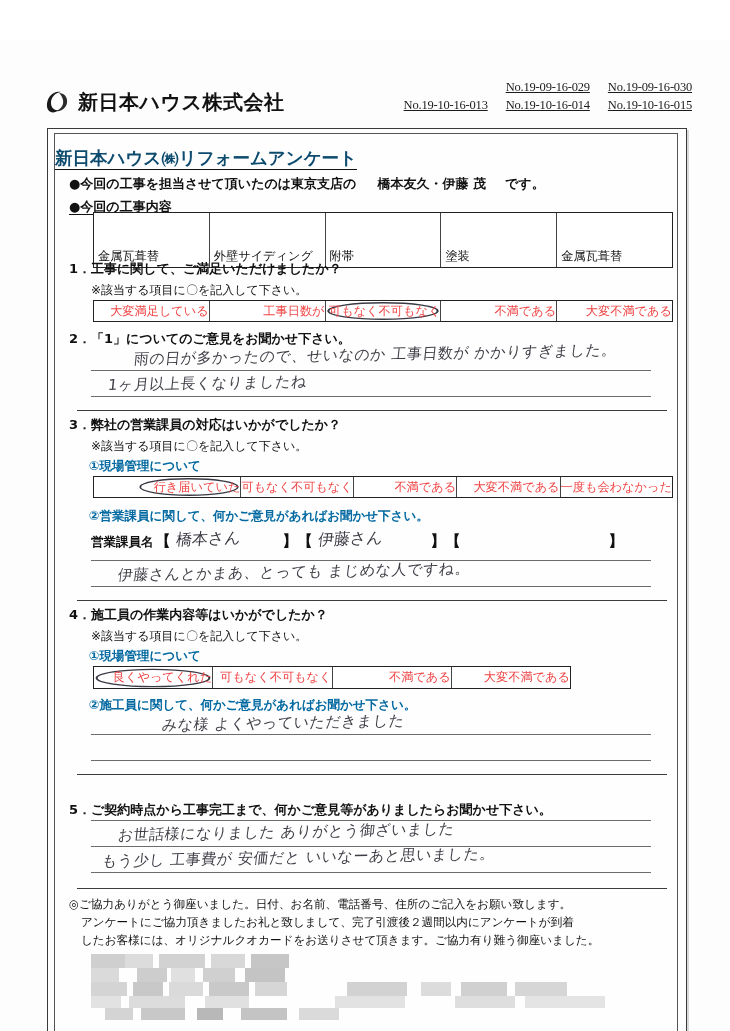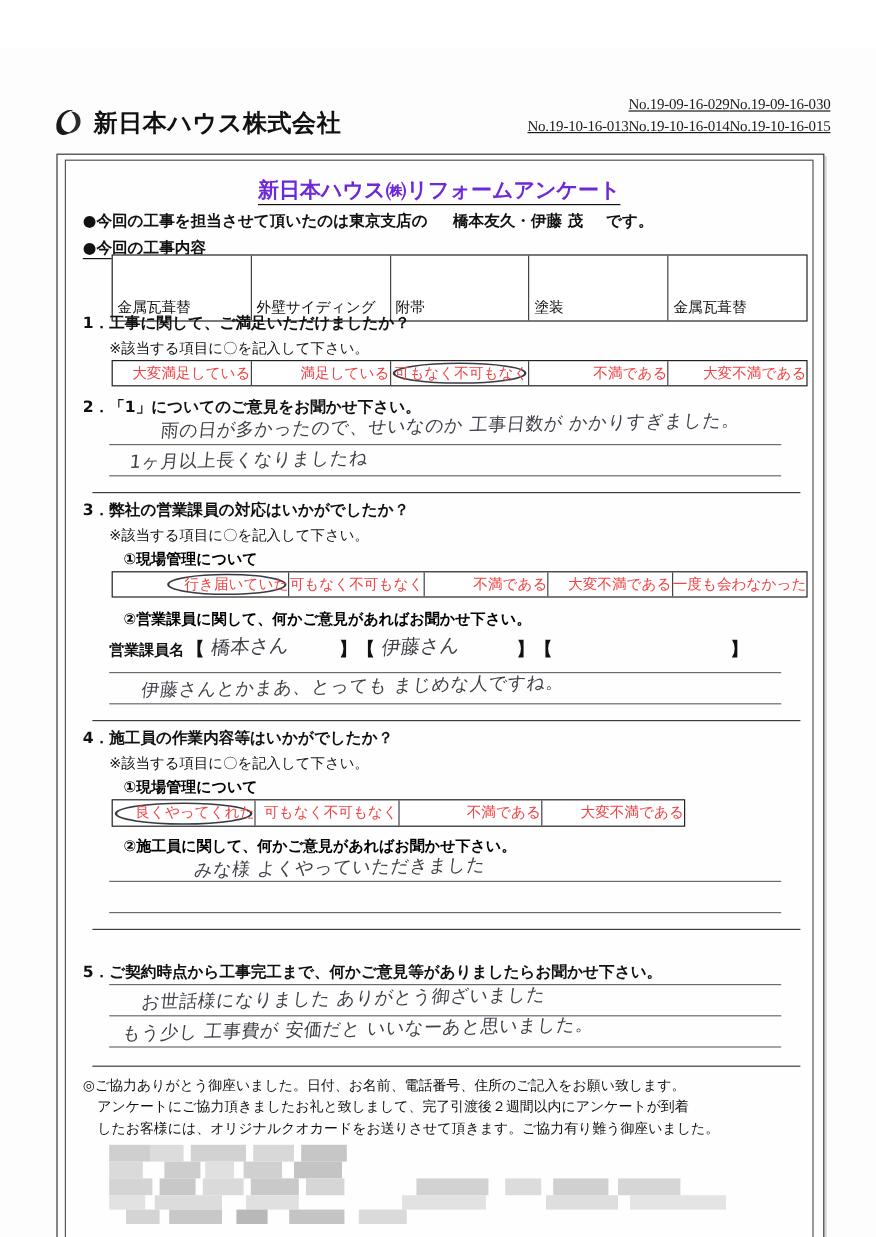--- a/index.html
+++ b/index.html
@@ -47,20 +47,21 @@
   .doc-numbers {
     position: absolute;
     right: 38px; top: 40px;
     display: flex;
     flex-direction: column;
     gap: 3px;
     align-items: flex-end;
   }
   .num-row {
     display: flex;
+    gap: 18px;
     justify-content: space-between;
   }
   .num {
     font-size: 12.5px;
     color: #1b1b1b;
     text-decoration: underline;
     letter-spacing: -0.2px;
     white-space: nowrap;
     font-family: "Liberation Serif", serif;
   }
@@ -81,24 +82,23 @@
     left: 6px; top: 4px;
     width: 624px; height: 903px;
     border: 1px solid #555;
     box-sizing: border-box;
   }
 
   .title {
     position: absolute;
     left: 0; top: 12px;
     width: 100%;
-    text-align: center;
     font-size: 17.5px;
     font-weight: bold;
-    color: #6d28d9;
+    color: #0c4a6e;
   }
   .title span {
     border-bottom: 1.5px solid #111;
     padding-bottom: 1px;
   }
 
   .lead {
     position: absolute;
     left: 14px;
     font-size: 13px;
@@ -174,24 +174,24 @@
   }
   .note {
     position: absolute;
     left: 36px;
     font-size: 12px;
     color: #111;
     white-space: nowrap;
   }
   .sub {
     position: absolute;
-    left: 48px;
+    left: 34px;
     font-size: 12.5px;
     font-weight: bold;
-    color: #000000;
+    color: #0369a1;
     white-space: nowrap;
   }
 
   
   .rule {
     position: absolute;
     height: 0;
     border-top: 1px solid #6c6c6c;
   }
   .divider {
@@ -324,21 +324,21 @@
       <div class="q" style="top:126px;">
         <span>1．</span><span>工事に関して、ご満足いただけましたか？</span>
       </div>
       <div class="note" style="top:148px;">※該当する項目に〇を記入して下さい。</div>
 
       <div class="optbox" style="left:38px; top:166px; width:580px; height:22px;">
         <div class="cell">
             <span class="lbl">大変満足している</span>
           </div>
         <div class="cell">
-            <span class="lbl">満足している</span>
+            <span class="lbl">工事日数が</span>
           </div>
         <div class="cell sel">
           <svg class="ink-ellipse" viewBox="0 0 120 34" preserveAspectRatio="none">
             <ellipse cx="60" cy="17" rx="55" ry="13" fill="none" stroke="#3a3a45" stroke-width="2"></ellipse>
           </svg>
           <span class="lbl">可もなく不可もなく</span>
         </div>
         <div class="cell">
             <span class="lbl">不満である</span>
           </div>

